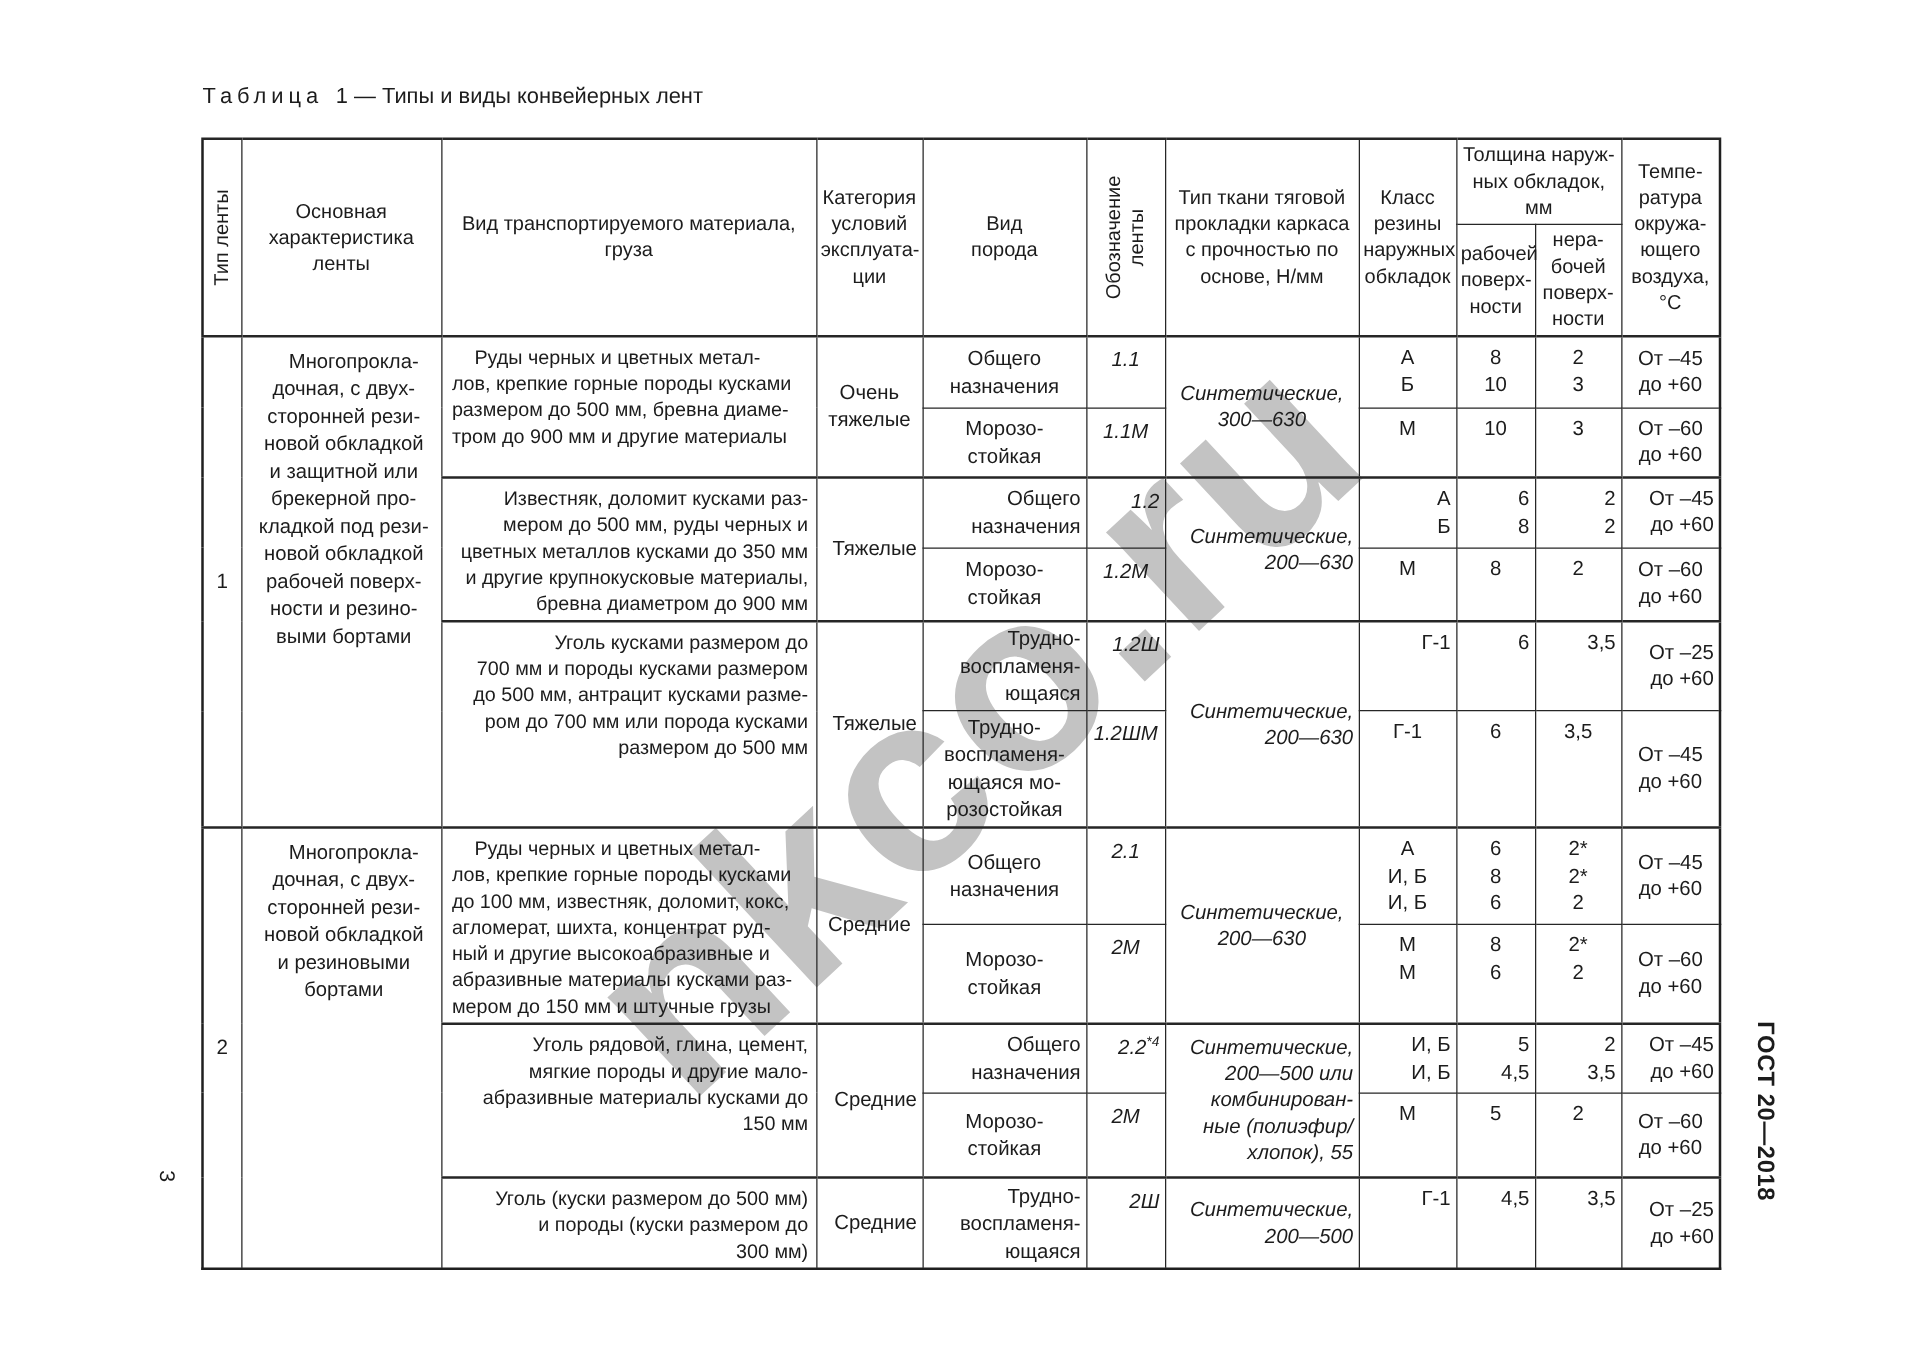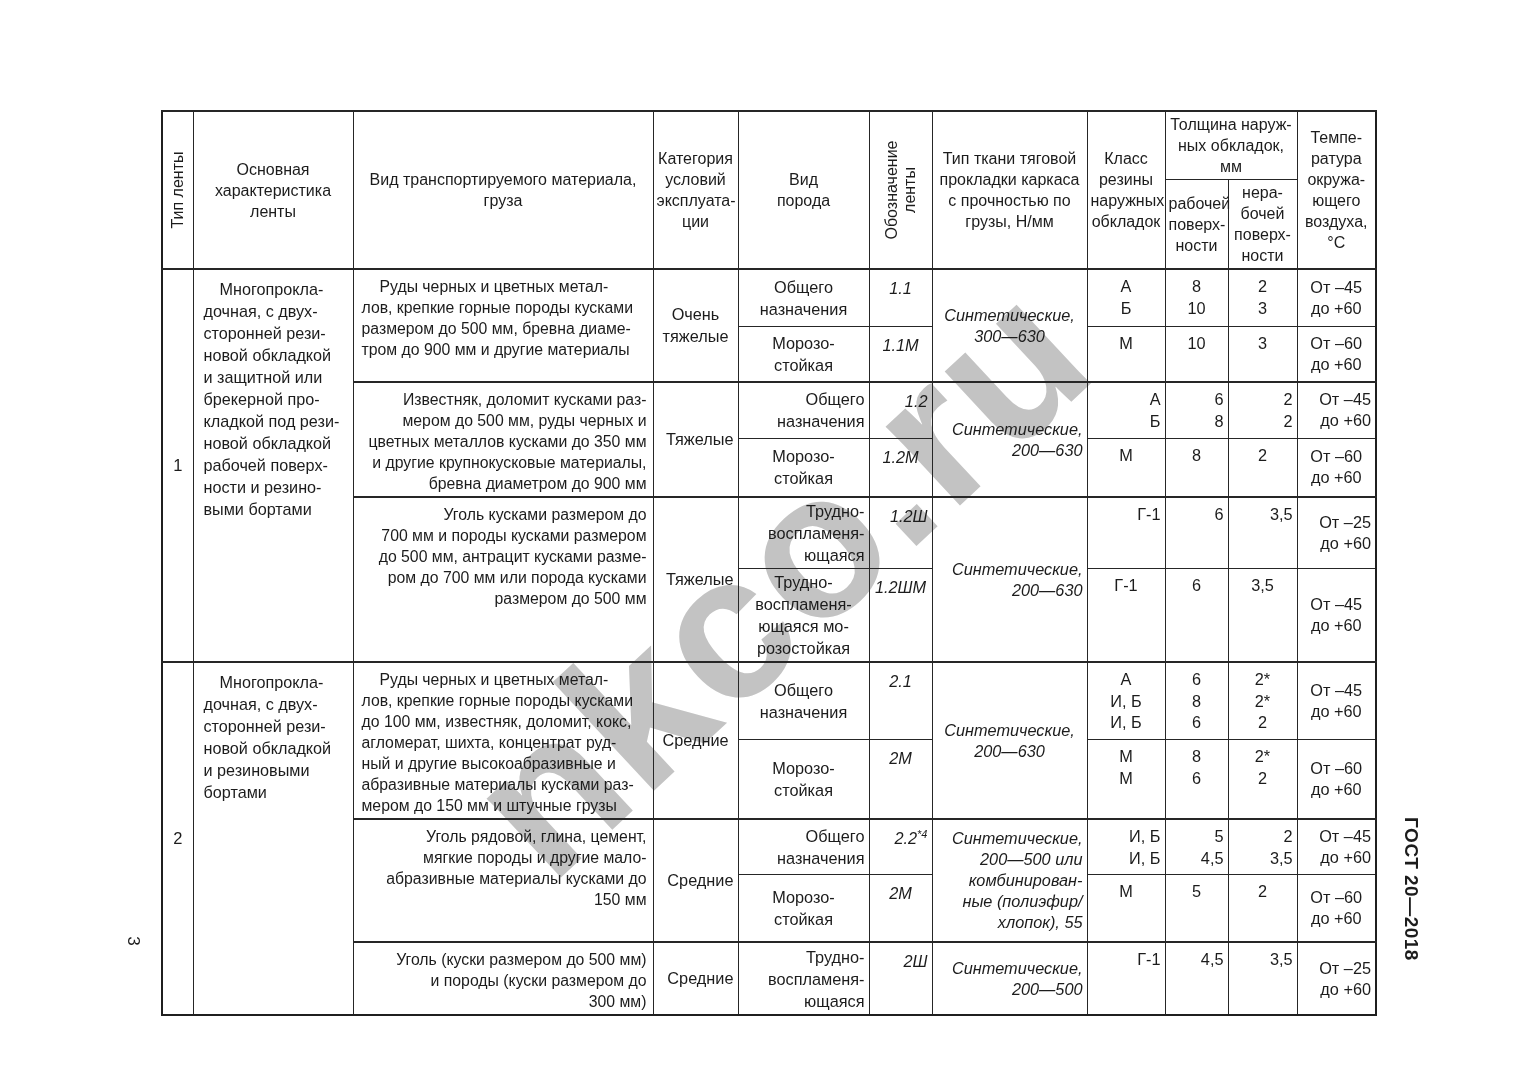--- a/index.html
+++ b/index.html
@@ -23,21 +23,21 @@
   thead th { font-size:16px; line-height:21px; padding:2px 3px; }
   tbody td { font-size:16.3px; line-height:21.5px; padding:2px 4px; }
 
   
   tbody tr.tsep td { border-top-width:2px; }      
   tbody tr.bsep td { border-top-width:2px;text-align:right; }      
   thead tr:first-child th { border-top-width:2px; }
 
   
   .c-typecell { font-size:16.5px; }
-  .c-char { vertical-align:top; text-align:left; padding:8px 6px 4px 10px; text-indent:16px; font-size:16.2px; line-height:22px; }
+  .c-char { vertical-align:top; text-align:center; padding:8px 6px 4px 10px; text-indent:16px; font-size:16.2px; line-height:22px; }
   .c-mat  { vertical-align:top; text-align:left; padding:6px 6px 2px 8px; text-indent:18px; font-size:15.8px; line-height:21px; }
   .c-kind { line-height:22px; }
   .c-desig { vertical-align:top; padding-top:8px;font-style:italic; }
   .c-fabric { line-height:21px;font-style:italic; }
   .c-rub, .c-work, .c-nonw { vertical-align:top; padding-top:6px; line-height:21.5px; }
   .c-temp { line-height:21px; }
 
   
   th.rel { position:relative; }
   .vrot { position:absolute; left:50%; top:50%; transform:translate(-50%,-50%) rotate(-90deg); white-space:pre-line; line-height:18px; }
@@ -53,20 +53,23 @@
   sup { font-size:11px; vertical-align:super; line-height:0; }
 
   .gost-code { position:absolute; left:1411px; top:889px; transform:translate(-50%,-50%) rotate(90deg); font-weight:bold; font-size:19px; white-space:nowrap; letter-spacing:0.5px; }
   .page-num { position:absolute; left:133px; top:941px; transform:translate(-50%,-50%) rotate(90deg); font-size:17px; }
 </style>
 </head>
 <body>
 
 <div class="page">
 
+  <div class="title">
+    <span class="spaced">Таблица</span><span class="rest">1 — Типы и виды конвейерных лент</span>
+  </div>
 
   <div class="watermark">nkco.ru</div>
 
   <div class="table-wrap">
     <table>
       <colgroup>
         <col style="width:31px">
           <col style="width:160px">
           <col style="width:300px">
           <col style="width:85px">
@@ -90,21 +93,21 @@
 условий
 эксплуата-
 ции</th>
           <th rowspan="2">Вид
 порода</th>
           <th rowspan="2" class="rel"><span class="vrot w130">Обозначение
 ленты</span></th>
           <th rowspan="2">Тип ткани тяговой
 прокладки каркаса
 с прочностью по
-грузы, Н/мм</th>
+основе, Н/мм</th>
           <th rowspan="2">Класс
 резины
 наружных
 обкладок</th>
           <th colspan="2">Толщина наруж-
 ных обкладок, мм</th>
           <th rowspan="2">Темпе-
 ратура
 окружа-
 ющего

